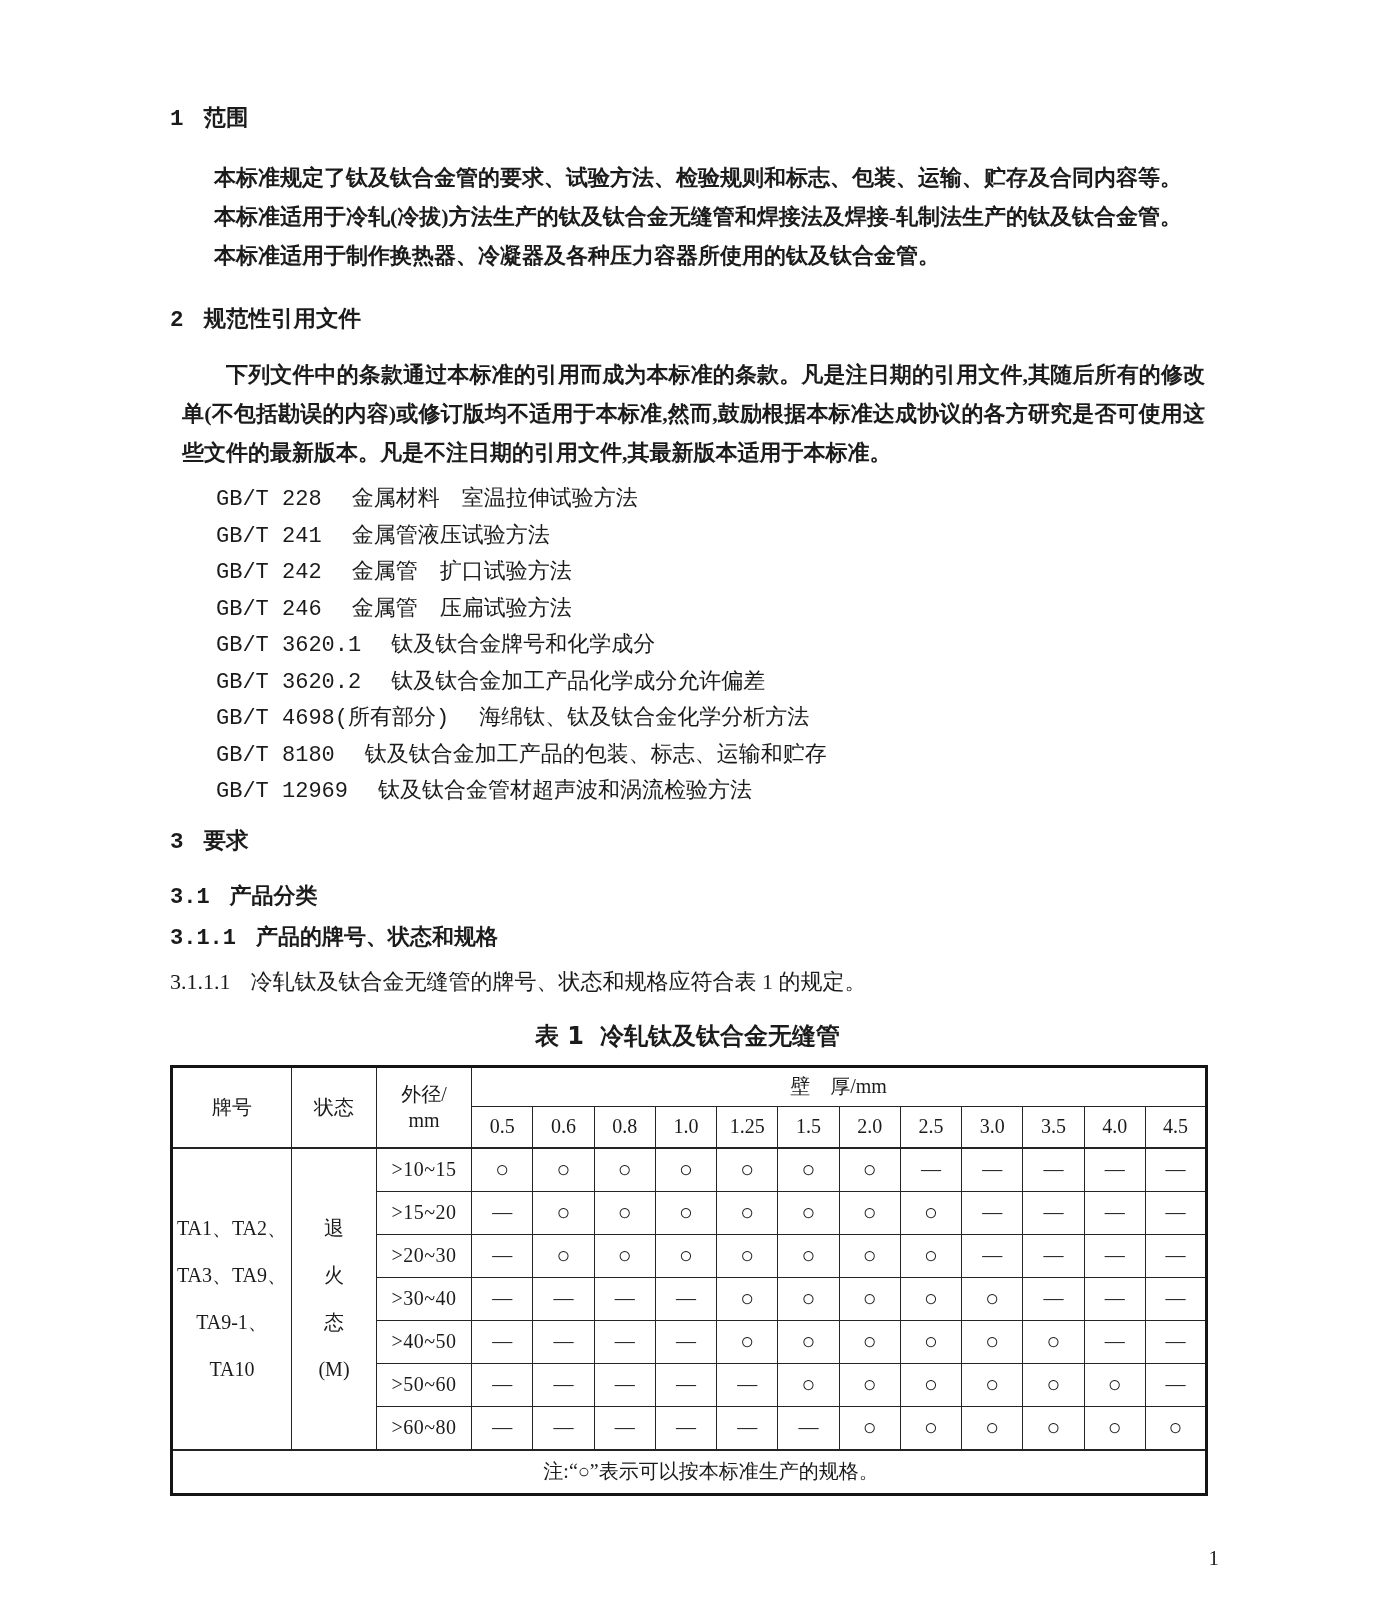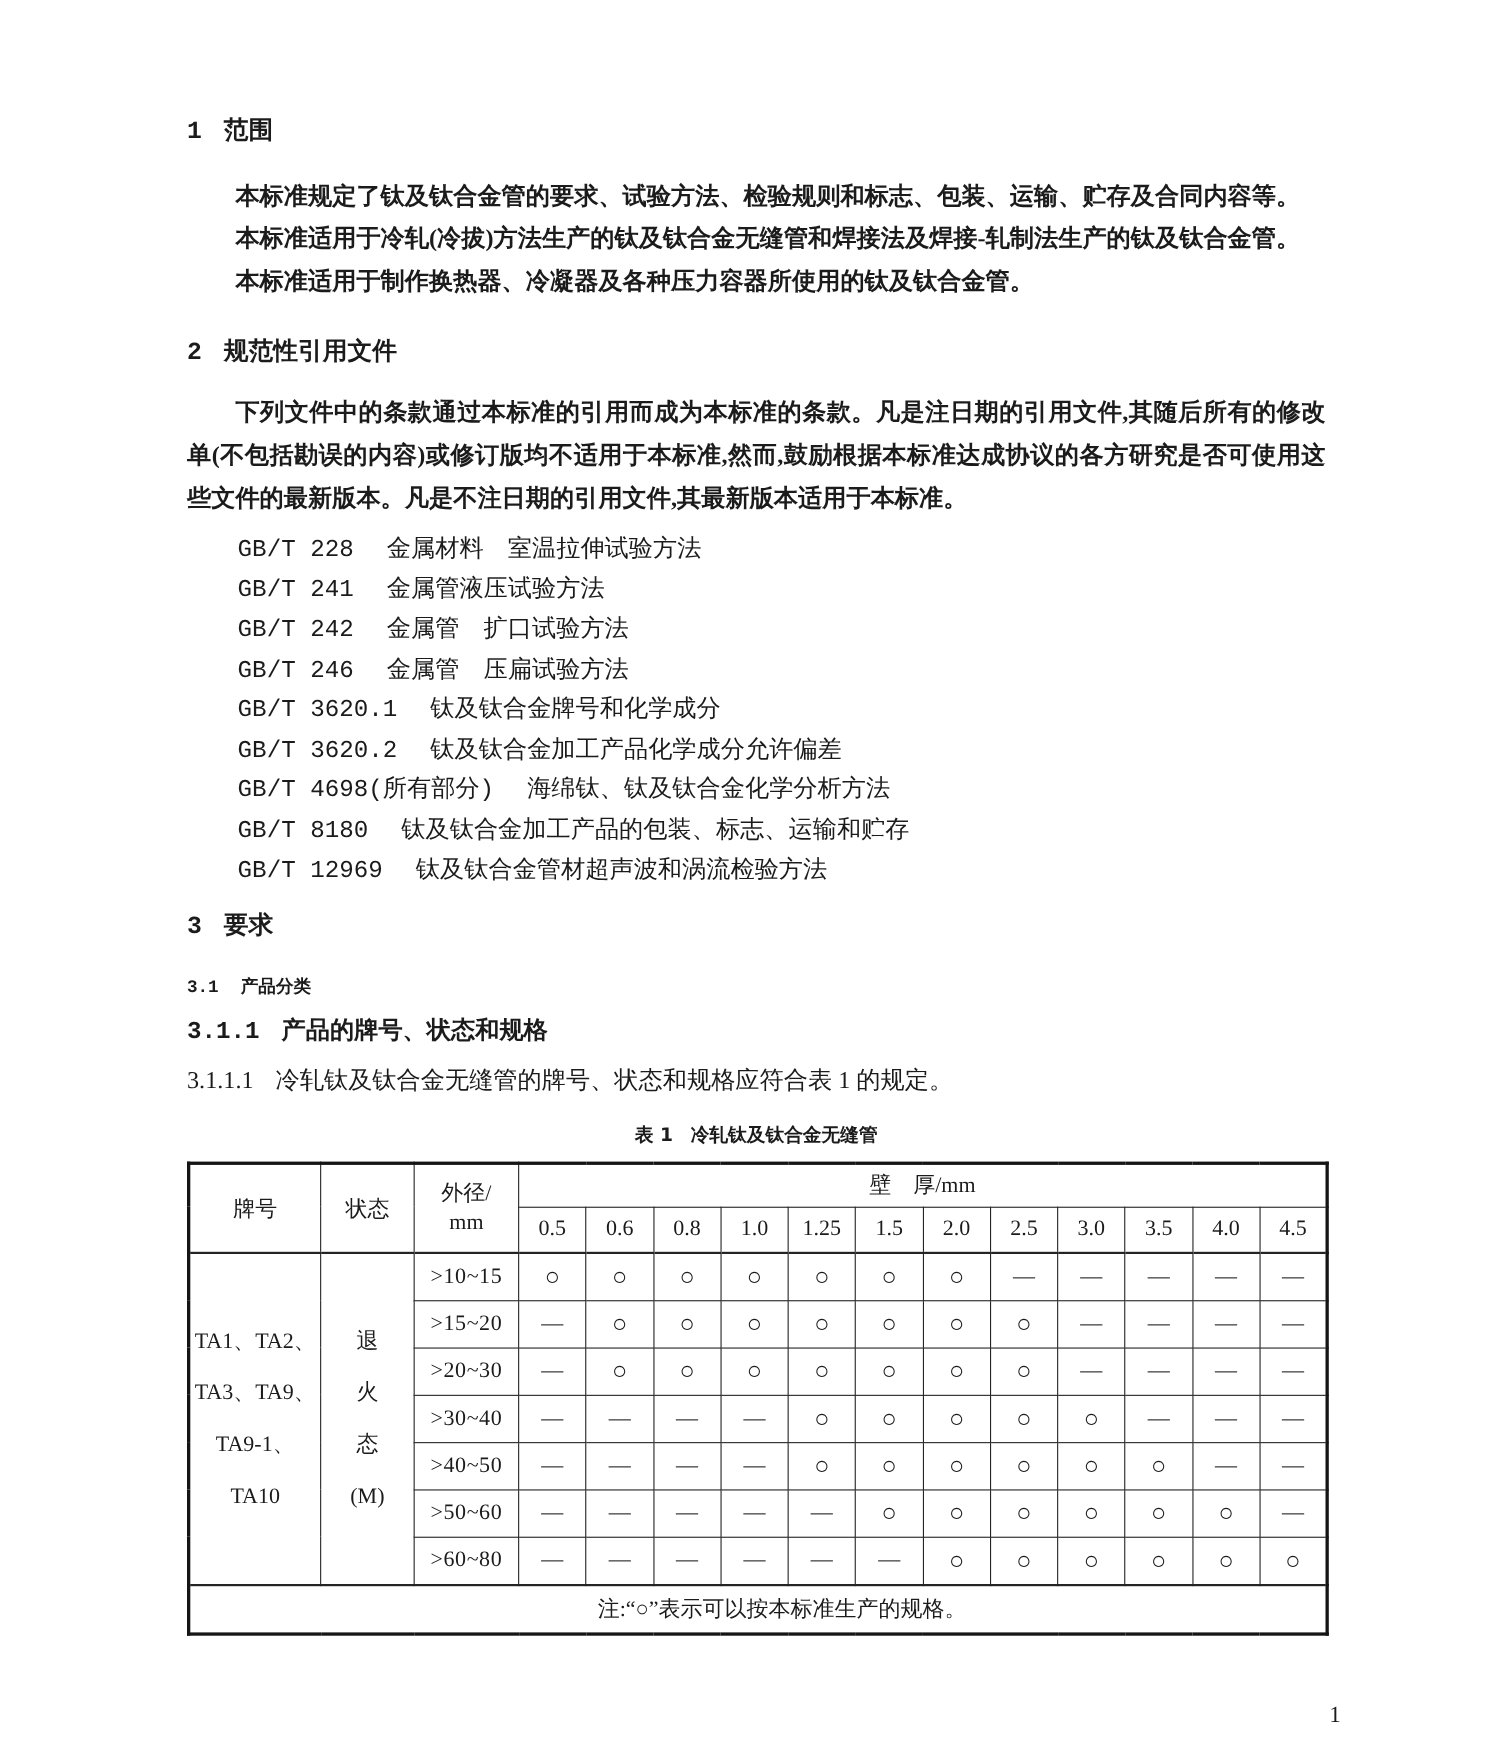--- a/index.html
+++ b/index.html
@@ -28,48 +28,48 @@
     margin: 0;
     font-family: Liberation Mono, monospace;
     font-weight: bold;
     font-size: 22.5px;
     line-height: 30px;
   }
   .sec-heading .num { display: inline-block; margin-right: 20px; }
   #h-s1 { margin-top: 64px; }
   #h-s2 { margin-top: 30px; }
   #h-s3 { margin-top: 16px; }
-  #h-s31 { margin-top: 26px; font-size: 16px; }
+  #h-s31 { margin-top: 26px; font-size: 22px; }
   #h-s311 { margin-top: 11px; font-size: 22px; }
 
   .para {
     margin: 0;
     font-size: 22px;
     line-height: 39px;
     text-align: justify;
     text-indent: 44px;
     font-weight: bold;
   }
   #p-s1-1 { margin-top: 24px; }
-  #p-s2-intro { margin-top: 20px; }
+  #p-s2-intro { margin-top: 20px; margin-left: 12px; }
 
   .clause { margin-top: 12px; font-size: 22px; line-height: 32px; }
   .clause .num { display: inline-block; margin-right: 20px; }
 
   .refs { margin: 10px 0 0 46px; }
   .ref-line { font-size: 22px; line-height: 36.5px; white-space: nowrap; font-family: Liberation Mono, monospace; }
   .ref-code { display: inline-block; margin-right: 30px; }
   .ref-title { white-space: pre-wrap; }
 
   .table-caption {
     margin-top: 16px;
     text-align: center;
     font-family: "DejaVu Sans", "Liberation Sans", sans-serif;
     font-weight: bold;
-    font-size: 17px;
+    font-size: 24px;
   }
   .table-caption .cap-label { display: inline-block; margin-right: 16px; }
 
   table.spec {
     margin-top: 13px;
     width: 1035px;
     border-collapse: collapse;
     table-layout: fixed;
     border: 3px solid #151515;
   }

